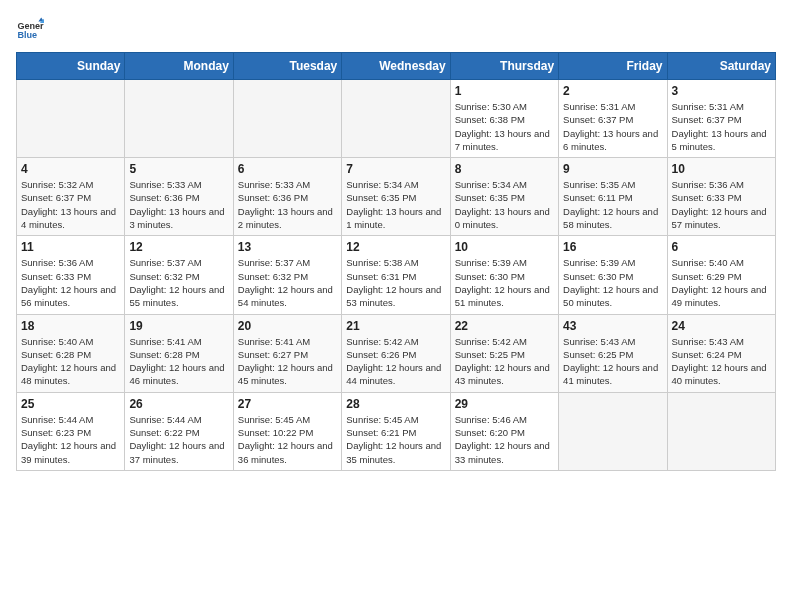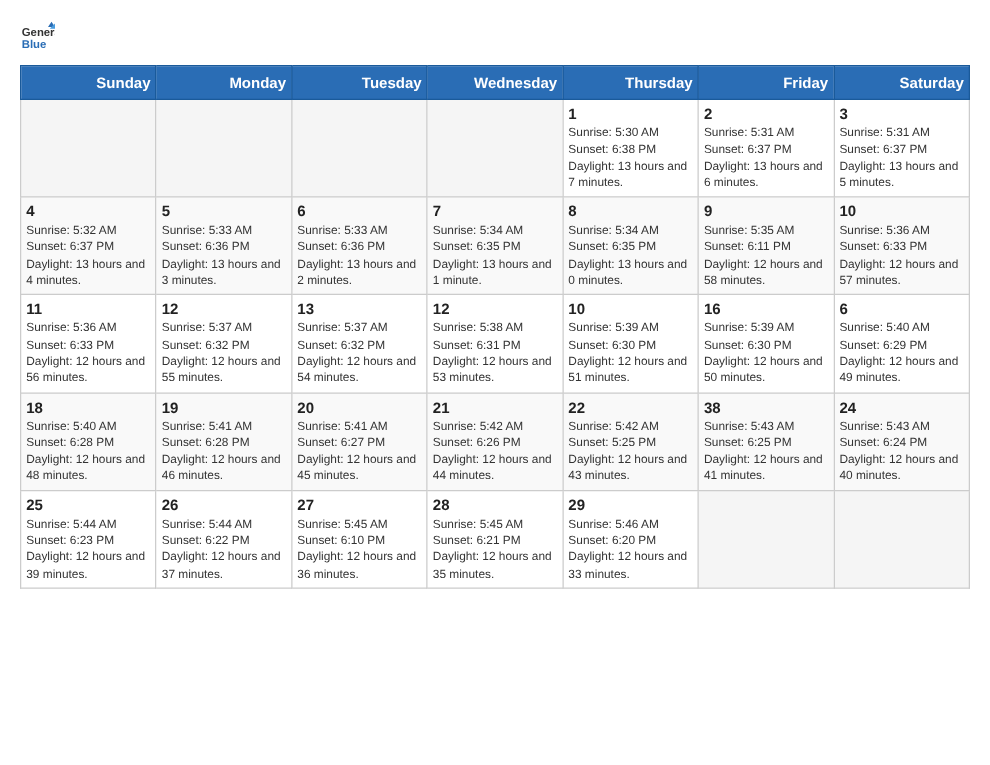--- a/index.html
+++ b/index.html
@@ -247,21 +247,21 @@
 Sunset: 6:26 PM
 Daylight: 12 hours and 44 minutes.</div>
         </td>
         <td>
           <div class="day-number">22</div>
           <div class="day-info">Sunrise: 5:42 AM
 Sunset: 5:25 PM
 Daylight: 12 hours and 43 minutes.</div>
         </td>
         <td>
-          <div class="day-number">38</div>
+          <div class="day-number">43</div>
           <div class="day-info">Sunrise: 5:43 AM
 Sunset: 6:25 PM
 Daylight: 12 hours and 41 minutes.</div>
         </td>
         <td>
           <div class="day-number">24</div>
           <div class="day-info">Sunrise: 5:43 AM
 Sunset: 6:24 PM
 Daylight: 12 hours and 40 minutes.</div>
         </td>
@@ -275,21 +275,21 @@
         </td>
         <td>
           <div class="day-number">26</div>
           <div class="day-info">Sunrise: 5:44 AM
 Sunset: 6:22 PM
 Daylight: 12 hours and 37 minutes.</div>
         </td>
         <td>
           <div class="day-number">27</div>
           <div class="day-info">Sunrise: 5:45 AM
-Sunset: 6:10 PM
+Sunset: 10:22 PM
 Daylight: 12 hours and 36 minutes.</div>
         </td>
         <td>
           <div class="day-number">28</div>
           <div class="day-info">Sunrise: 5:45 AM
 Sunset: 6:21 PM
 Daylight: 12 hours and 35 minutes.</div>
         </td>
         <td>
           <div class="day-number">29</div>

